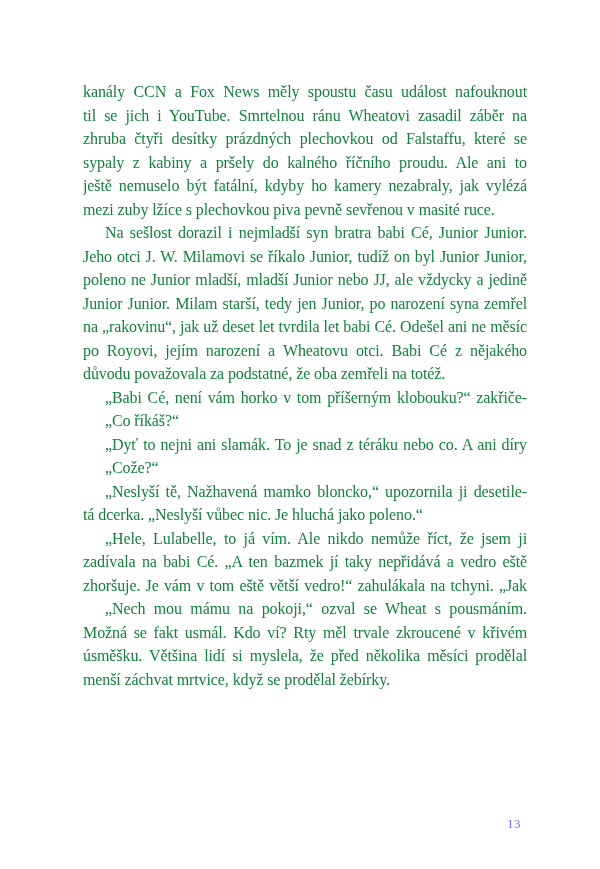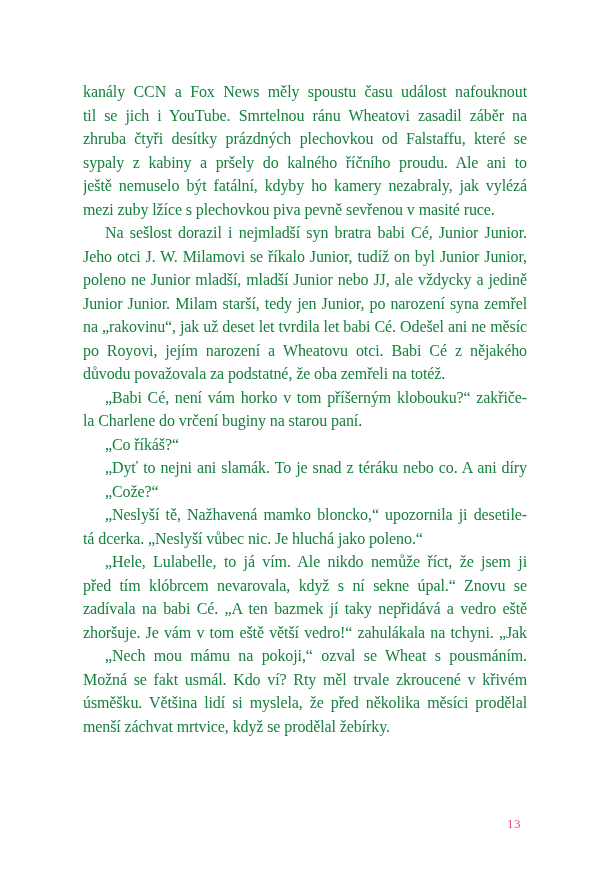--- a/index.html
+++ b/index.html
@@ -38,21 +38,21 @@
   .line.indent {
     text-indent: 22px;
   }
   .page-number {
     position: absolute;
     left: 83px;
     top: 816px;
     width: 438px;
     text-align: right;
     font-size: 13px;
-    color: #ec4899;
+    color: #8b5cf6;
     letter-spacing: 0.5px;
   }
 </style>
 </head>
 <body>
 
 <div class="page">
   <div class="text-block">
       <div class="line">kanály CCN a Fox News měly spoustu času událost nafouknout</div>
       <div class="line">til se jich i YouTube. Smrtelnou ránu Wheatovi zasadil záběr na</div>
@@ -61,28 +61,26 @@
       <div class="line">ještě nemuselo být fatální, kdyby ho kamery nezabraly, jak vylézá</div>
       <div class="line last">mezi zuby lžíce s plechovkou piva pevně sevřenou v masité ruce.</div>
       <div class="line indent">Na sešlost dorazil i nejmladší syn bratra babi Cé, Junior Junior.</div>
       <div class="line">Jeho otci J. W. Milamovi se říkalo Junior, tudíž on byl Junior Junior,</div>
       <div class="line">poleno ne Junior mladší, mladší Junior nebo JJ, ale vždycky a jedině</div>
       <div class="line">Junior Junior. Milam starší, tedy jen Junior, po narození syna zemřel</div>
       <div class="line">na „rakovinu“, jak už deset let tvrdila let babi Cé. Odešel ani ne měsíc</div>
       <div class="line">po Royovi, jejím narození a Wheatovu otci. Babi Cé z nějakého</div>
       <div class="line last">důvodu považovala za podstatné, že oba zemřeli na totéž.</div>
       <div class="line indent">„Babi Cé, není vám horko v tom příšerným klobouku?“ zakřiče-</div>
-      <div class="line last">la Charlene do vrčení buginy na starou paní.</div>
       <div class="line indent last">„Co říkáš?“</div>
       <div class="line indent">„Dyť to nejni ani slamák. To je snad z téráku nebo co. A ani díry</div>
       <div class="line indent last">„Cože?“</div>
       <div class="line indent">„Neslyší tě, Nažhavená mamko bloncko,“ upozornila ji desetile-</div>
       <div class="line last">tá dcerka. „Neslyší vůbec nic. Je hluchá jako poleno.“</div>
       <div class="line indent">„Hele, Lulabelle, to já vím. Ale nikdo nemůže říct, že jsem ji</div>
-      <div class="line">před tím klóbrcem nevarovala, když s ní sekne úpal.“ Znovu se</div>
       <div class="line">zadívala na babi Cé. „A ten bazmek jí taky nepřidává a vedro eště</div>
       <div class="line">zhoršuje. Je vám v tom eště větší vedro!“ zahulákala na tchyni. „Jak</div>
       <div class="line indent">„Nech mou mámu na pokoji,“ ozval se Wheat s pousmáním.</div>
       <div class="line">Možná se fakt usmál. Kdo ví? Rty měl trvale zkroucené v křivém</div>
       <div class="line">úsměšku. Většina lidí si myslela, že před několika měsíci prodělal</div>
       <div class="line last">menší záchvat mrtvice, když se prodělal žebírky.</div>
     </div>
   <div class="page-number">13</div>
 </div>
 

